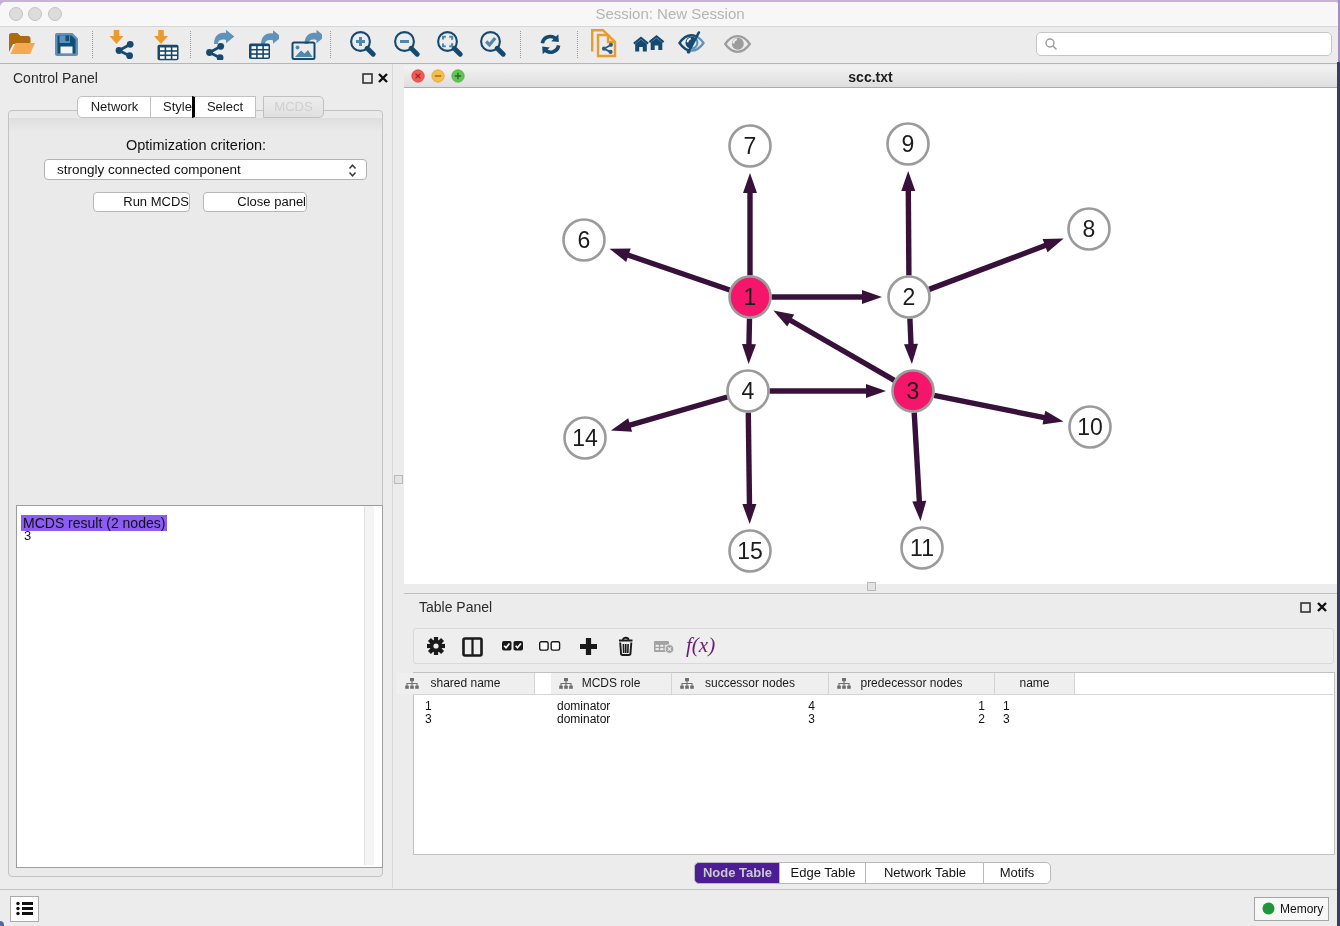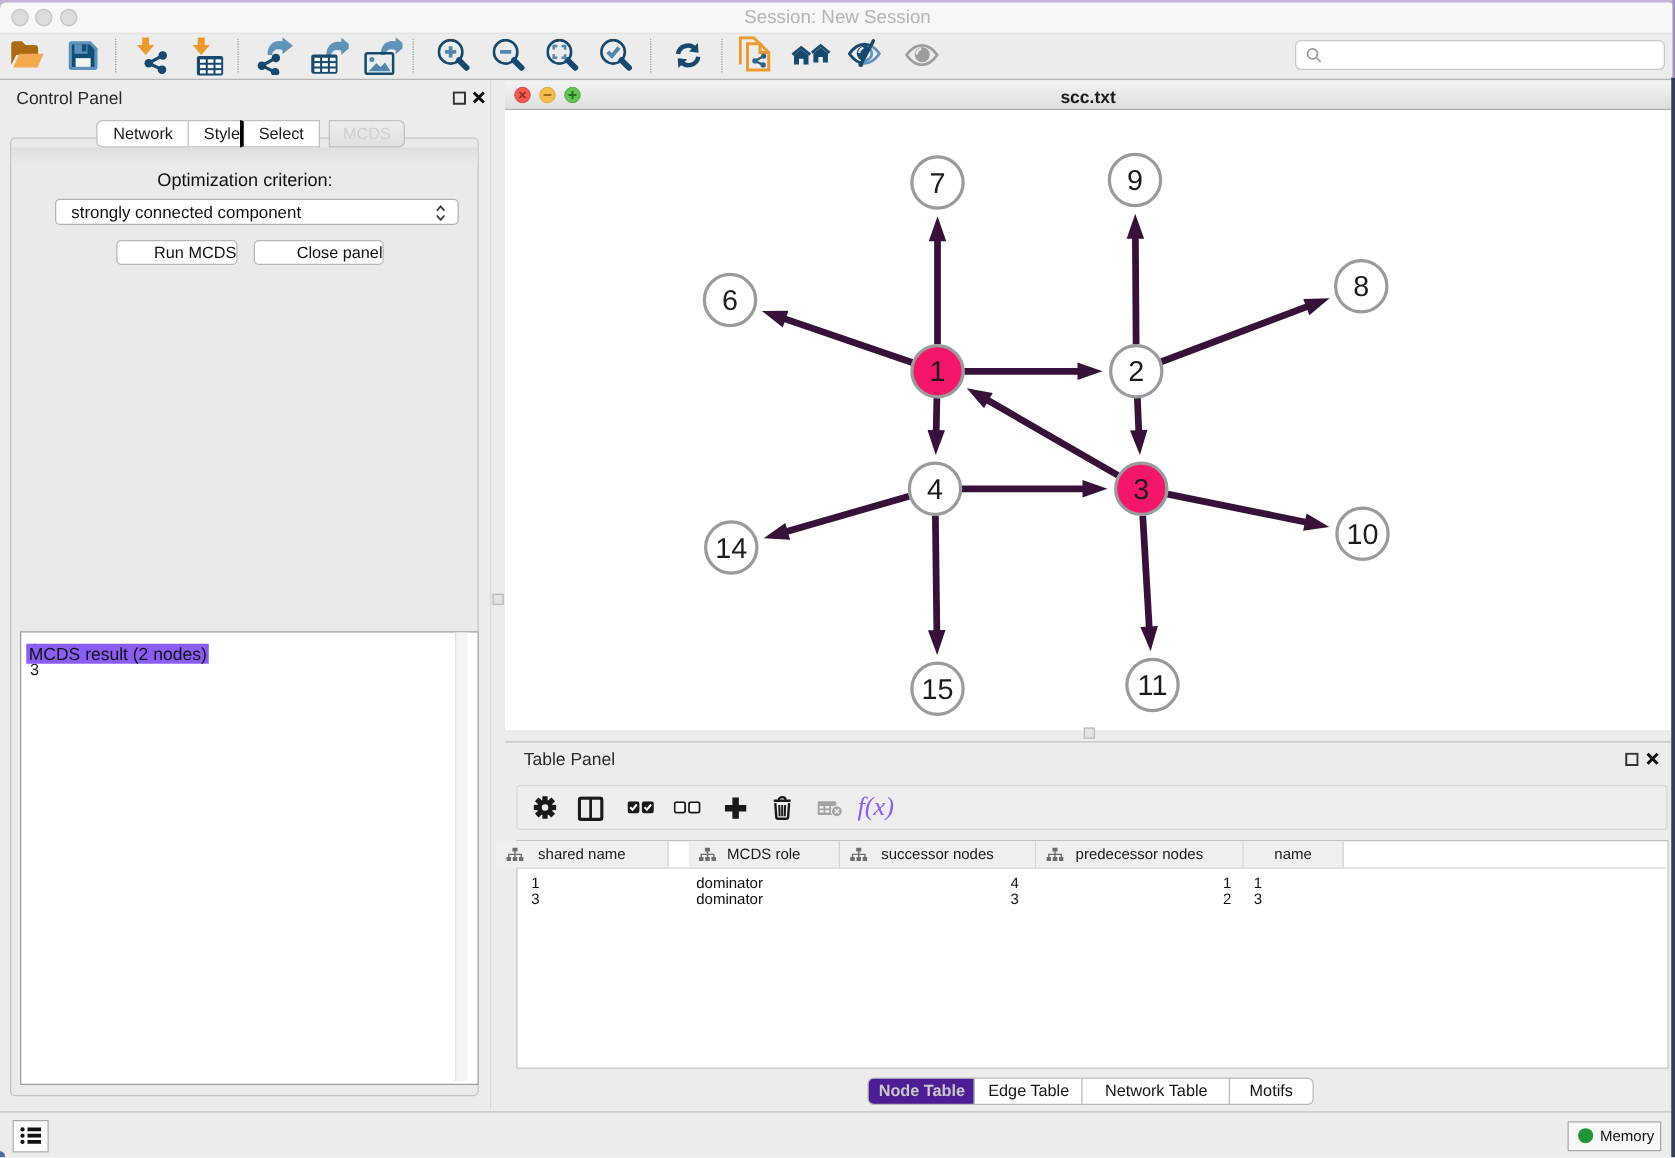--- a/index.html
+++ b/index.html
@@ -384,21 +384,21 @@
       <rect x="0" y="1" width="15" height="11" rx="1" fill="#a2a2a2"></rect>
       <rect x="1.6" y="4.8" width="3.2" height="2" fill="#eeeeee"></rect>
       <rect x="6.199999999999999" y="4.8" width="3.2" height="2" fill="#eeeeee"></rect>
       <rect x="10.799999999999999" y="4.8" width="3.2" height="2" fill="#eeeeee"></rect>
       <rect x="1.6" y="8.1" width="3.2" height="2" fill="#eeeeee"></rect>
       <rect x="6.199999999999999" y="8.1" width="3.2" height="2" fill="#eeeeee"></rect>
       <rect x="10.799999999999999" y="8.1" width="3.2" height="2" fill="#eeeeee"></rect>
       <circle cx="15.5" cy="9" r="4.4" fill="#a2a2a2" stroke="#eeeeee" stroke-width="1"></circle>
       <path d="M13.8 7.3 L17.2 10.7 M17.2 7.3 L13.8 10.7" stroke="#eeeeee" stroke-width="1.2"></path>
     </svg>
-  <div class="abs" style="left:686px;top:633px;font-family:'Liberation Serif',serif;font-style:italic;font-size:21px;color:#8b5cf6;">f(x)</div>
+  <div class="abs" style="left:686px;top:633px;font-family:'Liberation Serif',serif;font-style:italic;font-size:21px;color:#701a75;">f(x)</div>
   <div class="abs" id="ttable"></div>
   <div class="abs thead" style="left:397px;width:137px;"><svg style="position:absolute;left:8px;top:5px;" width="14" height="11" viewBox="0 0 14 11">
         <rect x="5" y="0" width="4" height="3.2" fill="#6e6e6e"></rect>
         <path d="M7 3 V5.5 M2 8 V5.5 H12 V8 M7 5.5 V8" stroke="#6e6e6e" stroke-width="1.1" fill="none"></path>
         <rect x="0.2" y="7.6" width="3.6" height="3.2" fill="#6e6e6e"></rect>
         <rect x="5.2" y="7.6" width="3.6" height="3.2" fill="#6e6e6e"></rect>
         <rect x="10.2" y="7.6" width="3.6" height="3.2" fill="#6e6e6e"></rect>
       </svg>shared name</div>
   <div class="abs thead" style="left:551px;width:120px;"><svg style="position:absolute;left:8px;top:5px;" width="14" height="11" viewBox="0 0 14 11">
         <rect x="5" y="0" width="4" height="3.2" fill="#6e6e6e"></rect>

